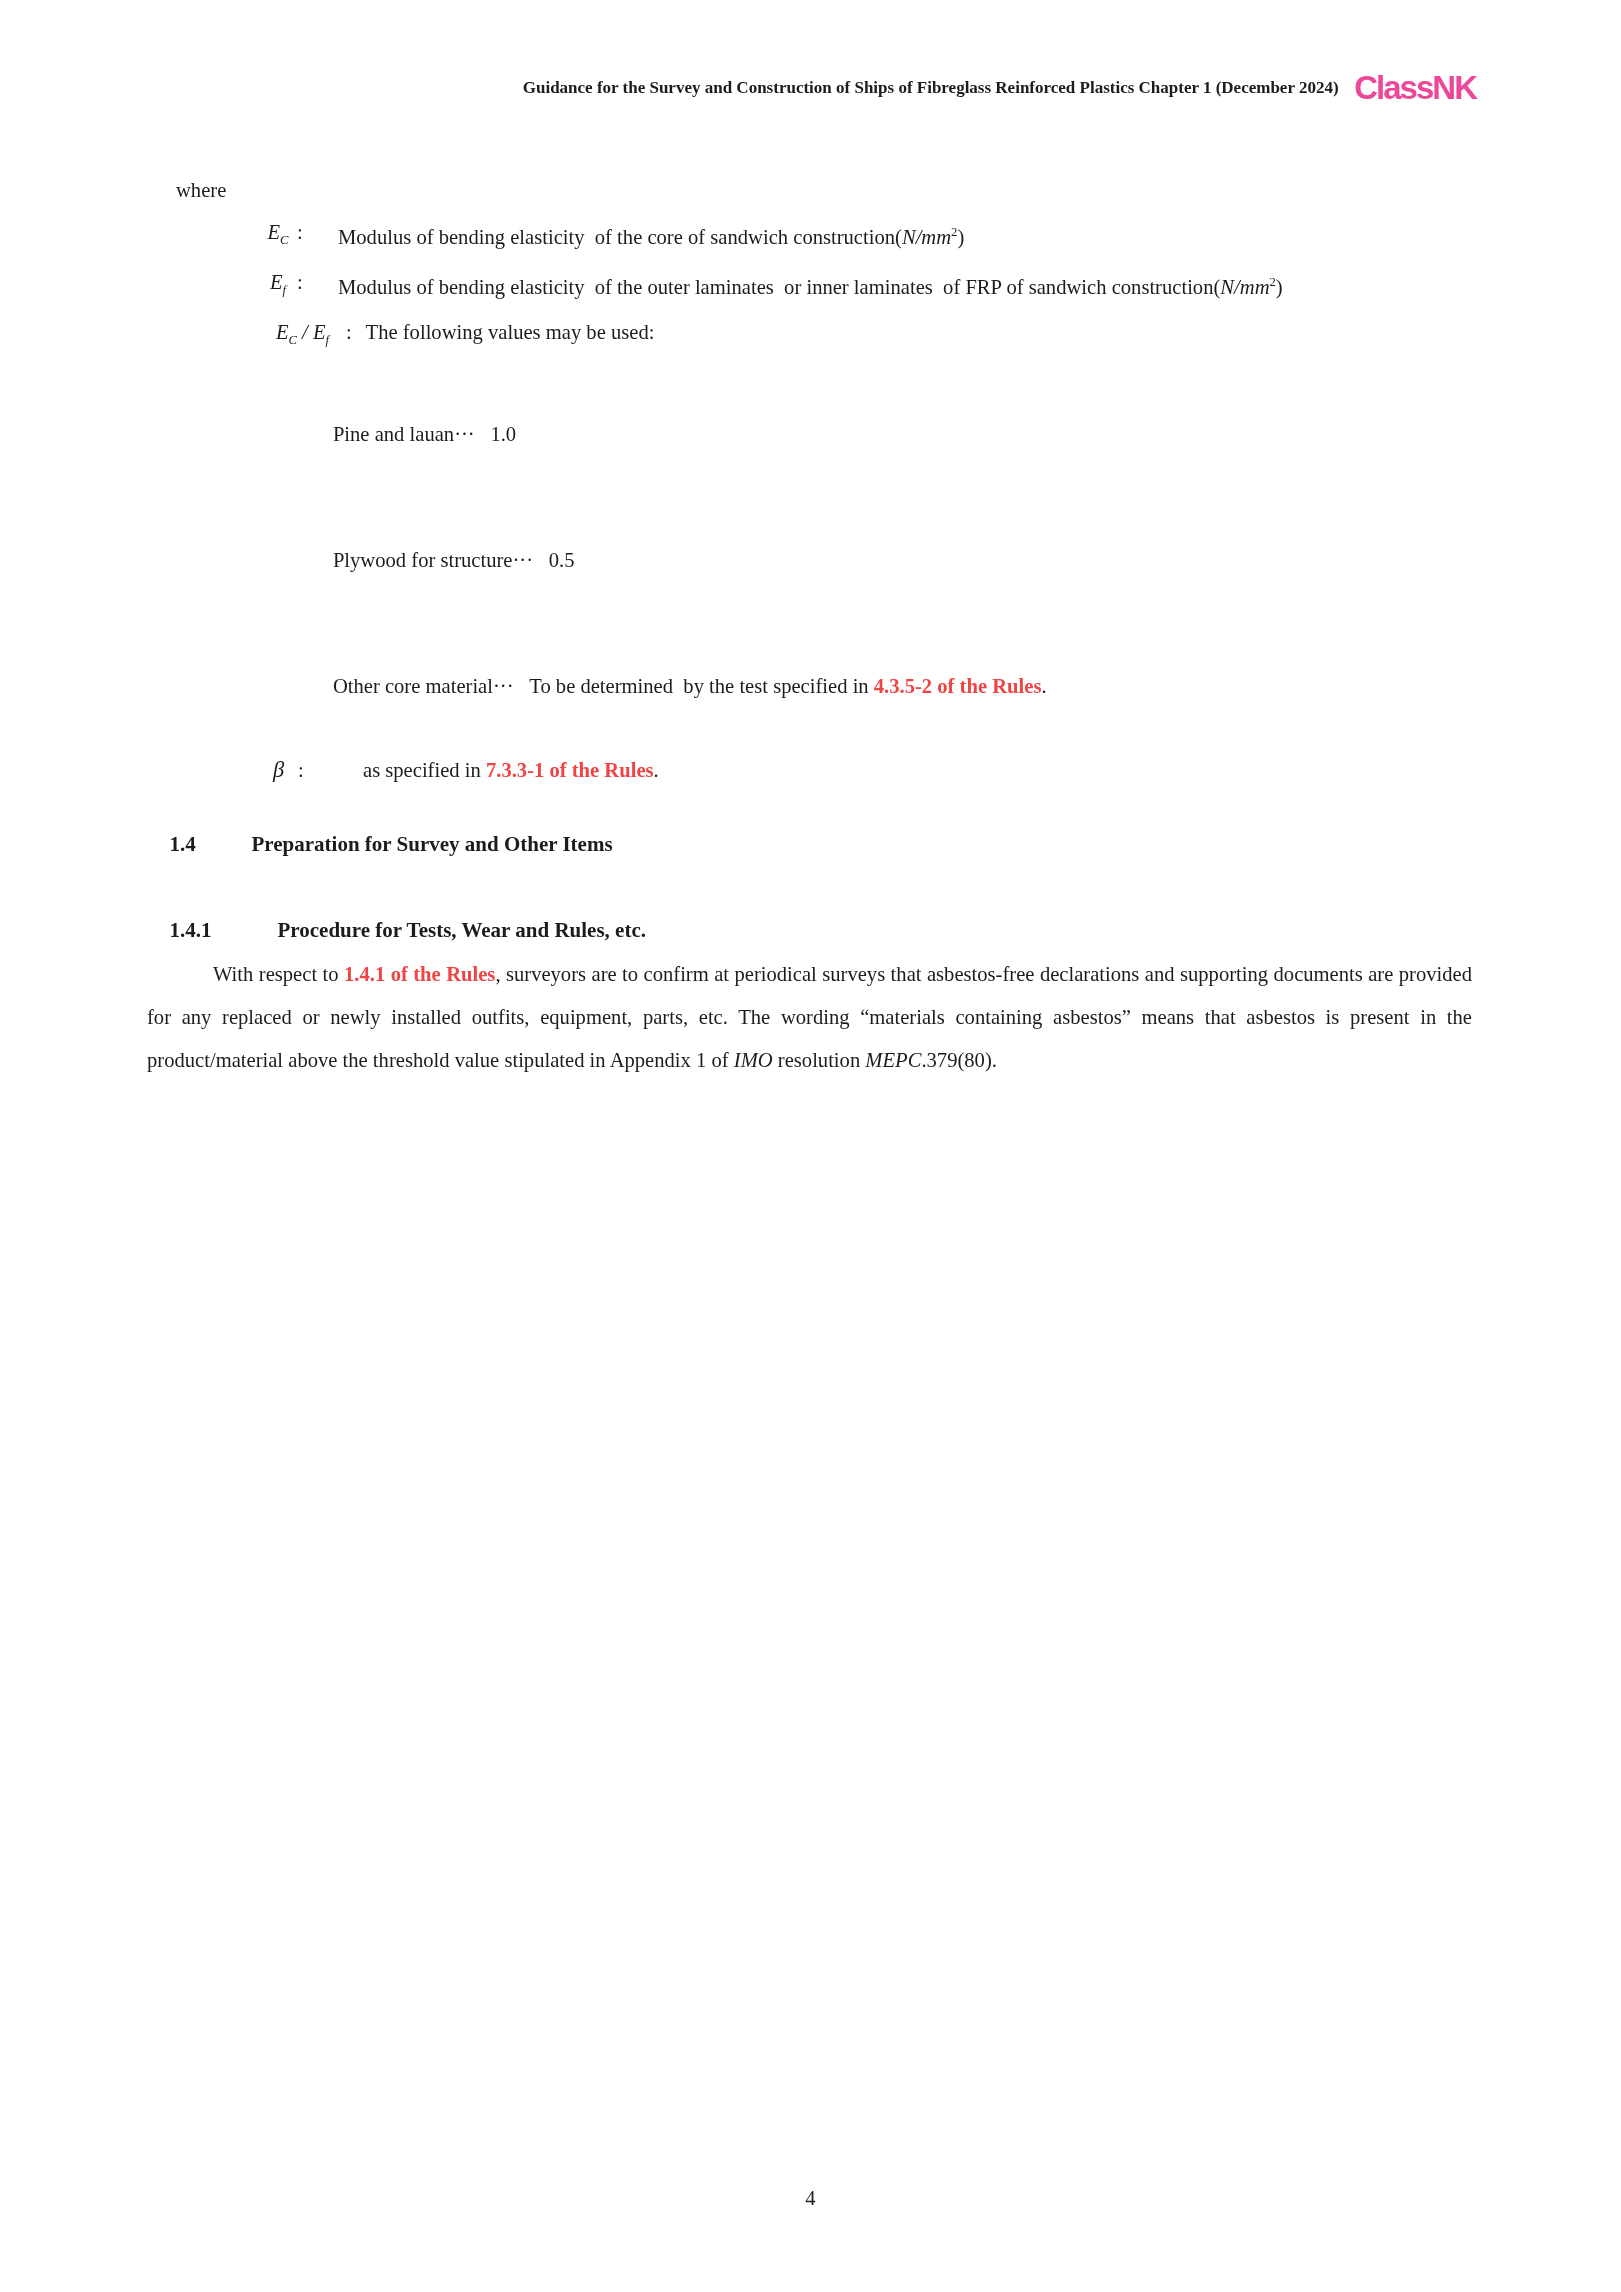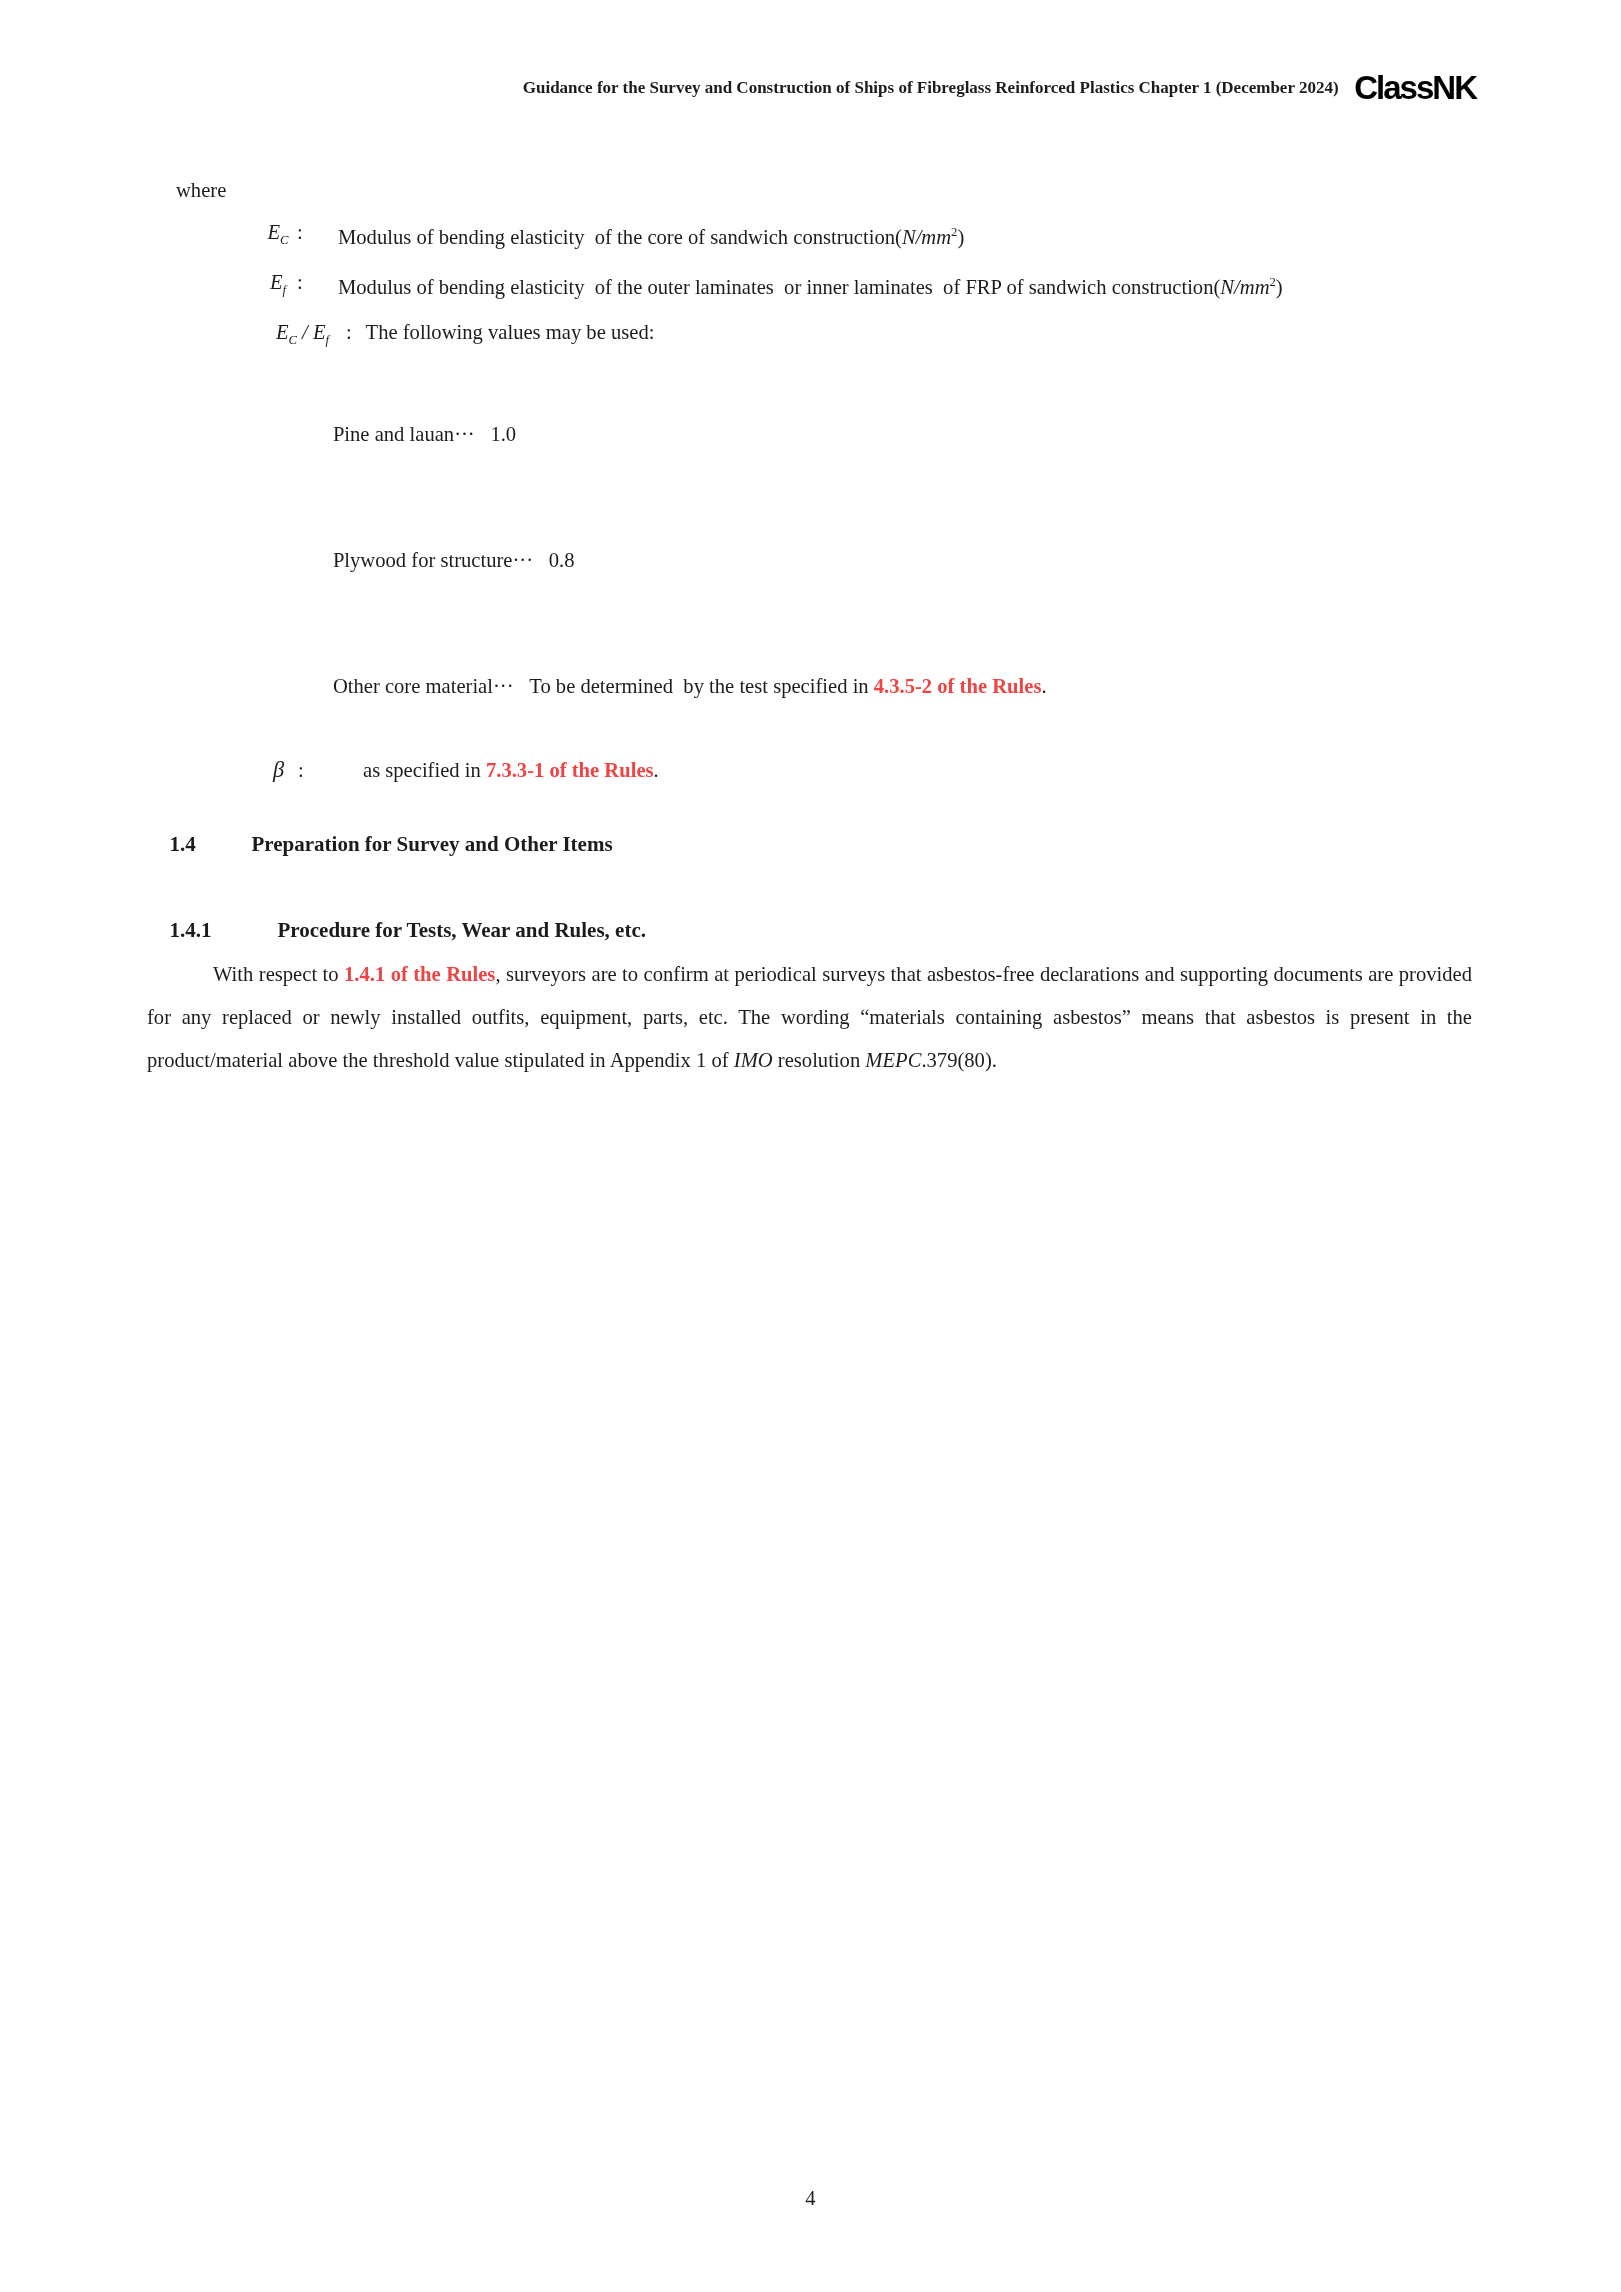--- a/index.html
+++ b/index.html
@@ -11,21 +11,21 @@
     position:relative;
     overflow:hidden;
   }
   .header {
     position:absolute; top:71px; left:147px; width:1329px;
     display:flex; justify-content:flex-end; align-items:center; gap:15.7px;
   }
   .header-title { font-weight:bold; font-size:17px; white-space:nowrap; }
   .logo {
     font-family:"Liberation Sans","DejaVu Sans",sans-serif;
-    font-weight:bold; font-size:33px; letter-spacing:-2px; color:#000000;
+    font-weight:bold; font-size:33px; letter-spacing:-2px; color:#ec4899;
     line-height:1;
   }
   .doc {
     position:absolute; top:169px; left:147px; width:1325px;
     font-size:20.6px;
   }
   .where { line-height:42px; padding-left:29px; }
   .def-row { display:flex; line-height:42px; white-space:pre; }
   .def-ind { width:112px; flex:none; }
   .def-term { width:38px; flex:none; font-style:italic;text-align:center; }
@@ -92,21 +92,21 @@
     <span class="def-term"><span>E</span><sub>C</sub><span> / </span><span>E</span><sub>f</sub></span>
     <span class="def-colon">:</span>
     <span class="def-desc">The following values may be used:</span>
   </div>
 
   <div class="core-list">
     <div class="core-row">
       <span>Pine and lauan···</span><span class="core-value">1.0</span>
     </div>
     <div class="core-row">
-      <span>Plywood for structure···</span><span class="core-value">0.8</span>
+      <span>Plywood for structure···</span><span class="core-value">0.5</span>
     </div>
     <div class="core-row">
       <span>Other core material···</span><span class="core-lead">To be determined  by the test specified in </span><span class="ref-link">4.3.5-2 of the Rules</span><span>.</span>
     </div>
   </div>
 
   <div class="def-row row-beta">
     <span class="def-ind"></span>
     <span class="def-term">β</span>
     <span class="def-colon">:</span>

